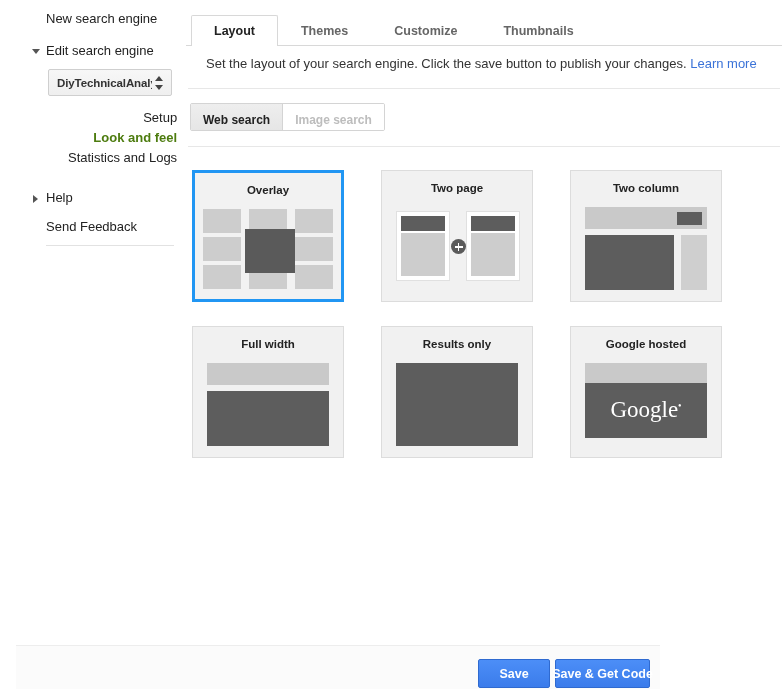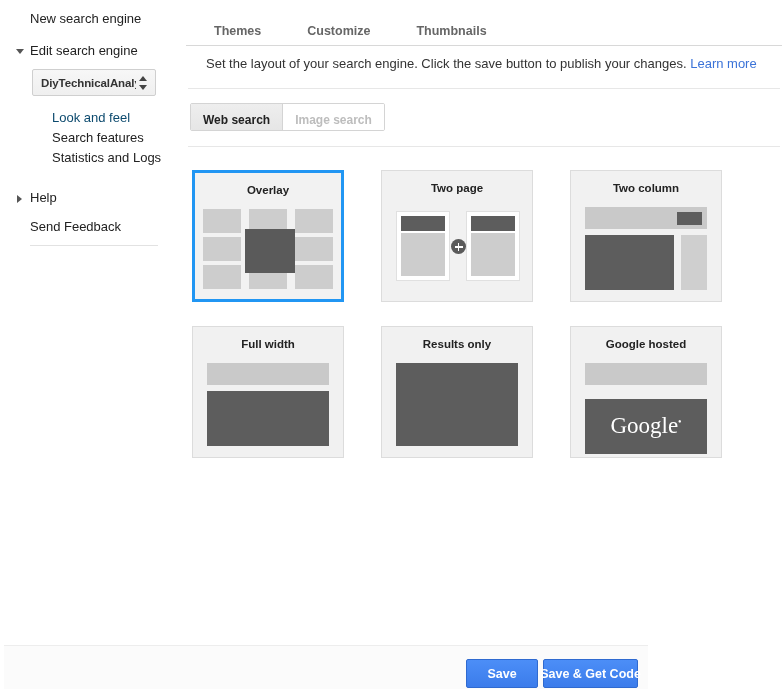--- a/index.html
+++ b/index.html
@@ -7,22 +7,23 @@
     margin: 0; padding: 0;
     width: 782px; height: 689px;
     background: #ffffff;
     font-family: "Liberation Sans", sans-serif;
     -webkit-font-smoothing: antialiased;
   }
   .page { position: relative; width: 782px; height: 689px; overflow: hidden; background:#fff; }
 
   
   .sidebar {
-    position: absolute; left: 0; top: 0; width: 186px; height: 494px;
+    position: absolute; left: 16px; top: 0; width: 186px; height: 494px;
     background: #ffffff;
+    text-align: right;
   }
   .nav-top {
     position: absolute; left: 30px; top: 11px;
     font-size: 13px; color: #222; white-space: nowrap; cursor: pointer;
   }
   .nav-edit {
     position: absolute; left: 30px; top: 43px;
     font-size: 13px; color: #222; white-space: nowrap; cursor: pointer;
   }
   .tri-down {
@@ -69,21 +70,21 @@
     position: absolute; left: 1px; bottom: 2px;
     width: 0; height: 0;
     border-left: 4.5px solid transparent;
     border-right: 4.5px solid transparent;
     border-top: 5px solid #444;
   }
   .subnav { position: absolute; left: 52px; top: 108px; }
   .subnav-item {
     font-size: 13px; color: #222; line-height: 20px; white-space: nowrap; cursor: pointer;
   }
-  .subnav-item.active { color: #0c4a6e; font-weight: normal; }
+  .subnav-item.active { color: #4d7c0f; font-weight: bold; }
   .nav-help {
     position: absolute; left: 30px; top: 190px;
     font-size: 13px; color: #222; cursor: pointer;
   }
   .nav-feedback {
     position: absolute; left: 30px; top: 219px;
     font-size: 13px; color: #222; cursor: pointer;
   }
   .side-divider {
     position: absolute; left: 30px; top: 245px; width: 128px; height: 1px; background: #e2e2e2;
@@ -218,21 +219,21 @@
     position: absolute; left: 0; right: 0; top: 50%;
     transform: translateY(-52%);
     text-align: center;
     font-family: "Liberation Serif", serif;
     font-size: 23px; color: #ffffff; letter-spacing: 0px;
   }
   .g-word sup { font-size: 10px; vertical-align: super; }
 
   
   .footer {
-    position: absolute; left: 4px; bottom: 0; width: 644px; height: 44px;
+    position: absolute; left: 16px; bottom: 0; width: 644px; height: 44px;
     background: #fbfbfb; border-top: 1px solid #ededed;
   }
   .btn {
     position: absolute; top: 13px; height: 29px;
     background: linear-gradient(#4c8ef7,#3b7ceb);
     border: 1px solid #2f6ad0;
     border-radius: 2px;
     color: #ffffff; font-size: 12.5px; font-weight: bold;
     display: flex; align-items: center; justify-content: center;
     cursor: pointer; white-space: nowrap;
@@ -258,25 +259,25 @@
 
     <div class="engine-select">
       <span class="eslabel">DiyTechnicalAnalys</span>
       <span class="spin-arrows">
         <i class="up"></i>
           <i class="dn"></i>
       </span>
     </div>
 
     <div class="subnav">
+      <div class="subnav-item">
+        <span>Setup</span>
+      </div>
       <div class="subnav-item active">
         <span>Look and feel</span>
-      </div>
-      <div class="subnav-item">
-        <span>Search features</span>
       </div>
       <div class="subnav-item">
         <span>Statistics and Logs</span>
       </div>
     </div>
 
     <div class="nav-help">
       <span class="tri-right"></span>
       <span>Help</span>
     </div>
@@ -284,20 +285,23 @@
     <div class="nav-feedback">
       <span>Send Feedback</span>
     </div>
 
     <div class="side-divider"></div>
   </div>
 
   <div class="main">
 
     <div class="tabs">
+      <div class="tab active">
+        <span>Layout</span>
+      </div>
       <div class="tab">
         <span>Themes</span>
       </div>
       <div class="tab">
         <span>Customize</span>
       </div>
       <div class="tab">
         <span>Thumbnails</span>
       </div>
     </div>
@@ -376,21 +380,21 @@
         <div class="card-title">Results only</div>
         <div class="card-art">
           <div class="dk" style="left:14px; top:4px; width:122px; height:83px;"></div>
         </div>
       </div>
 
       <div class="card">
         <div class="card-title">Google hosted</div>
         <div class="card-art">
           <div class="md" style="left:14px; top:4px;  width:122px; height:22px;"></div>
-          <div class="dk" style="left:14px; top:40px; width:122px; height:55px;">
+          <div class="dk" style="left:14px; top:24px; width:122px; height:55px;">
             <div class="g-word">
               <span>Google</span><sup>•</sup>
             </div>
           </div>
         </div>
       </div>
 
     </div>
   </div>
 

